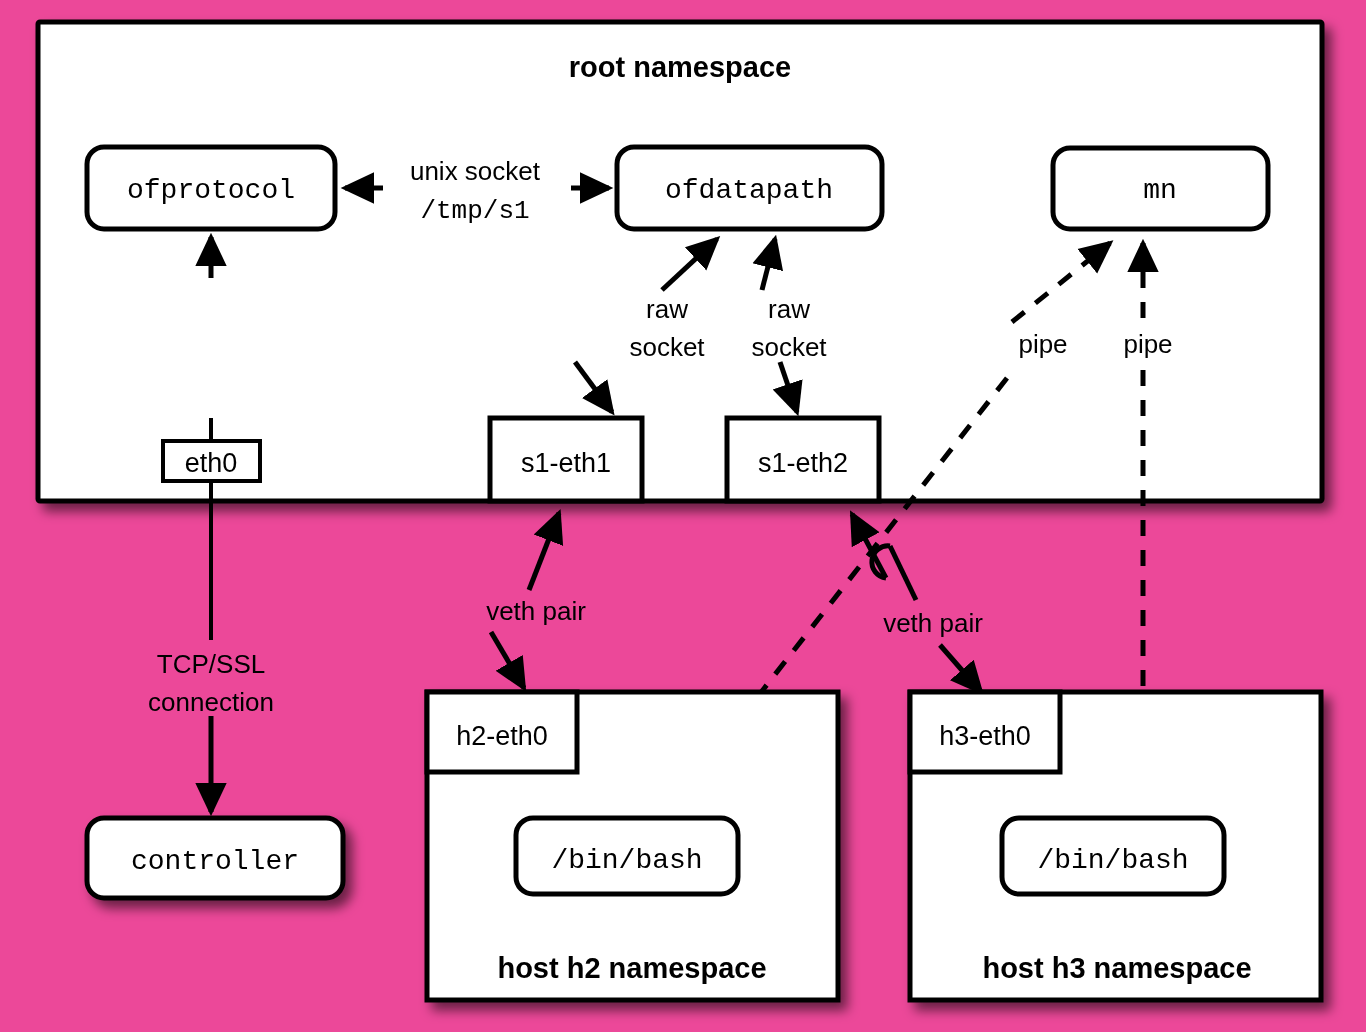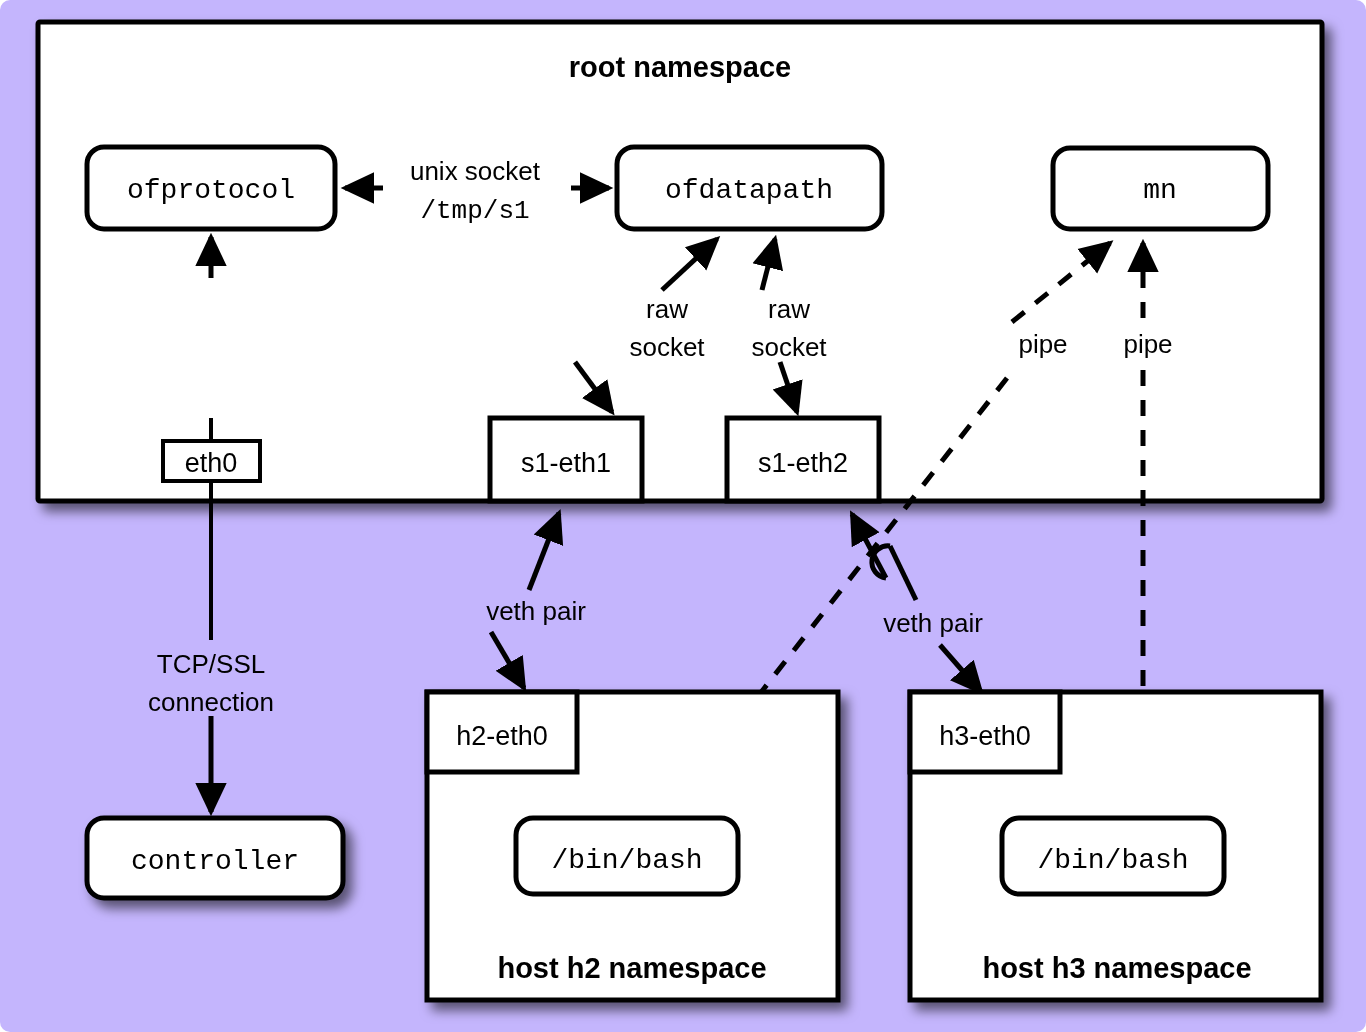--- a/index.html
+++ b/index.html
@@ -4,24 +4,23 @@
 <style>
   html, body {
     margin: 0;
     padding: 0;
     background: #ffffff;
   }
   #stage {
     position: relative;
     width: 1366px;
     height: 1032px;
-    background: #c4b5fd;
+    background: #ec4899;
     overflow: hidden;
     font-family: "Liberation Sans", sans-serif;
-    border-radius: 10px;
   }
   svg#diagram {
     position: absolute;
     top: 0;
     left: 0;
     width: 1366px;
     height: 1032px;
   }
   .sans      { font-family: "Liberation Sans", sans-serif; }
   .mono      { font-family: "Liberation Mono", monospace; }

